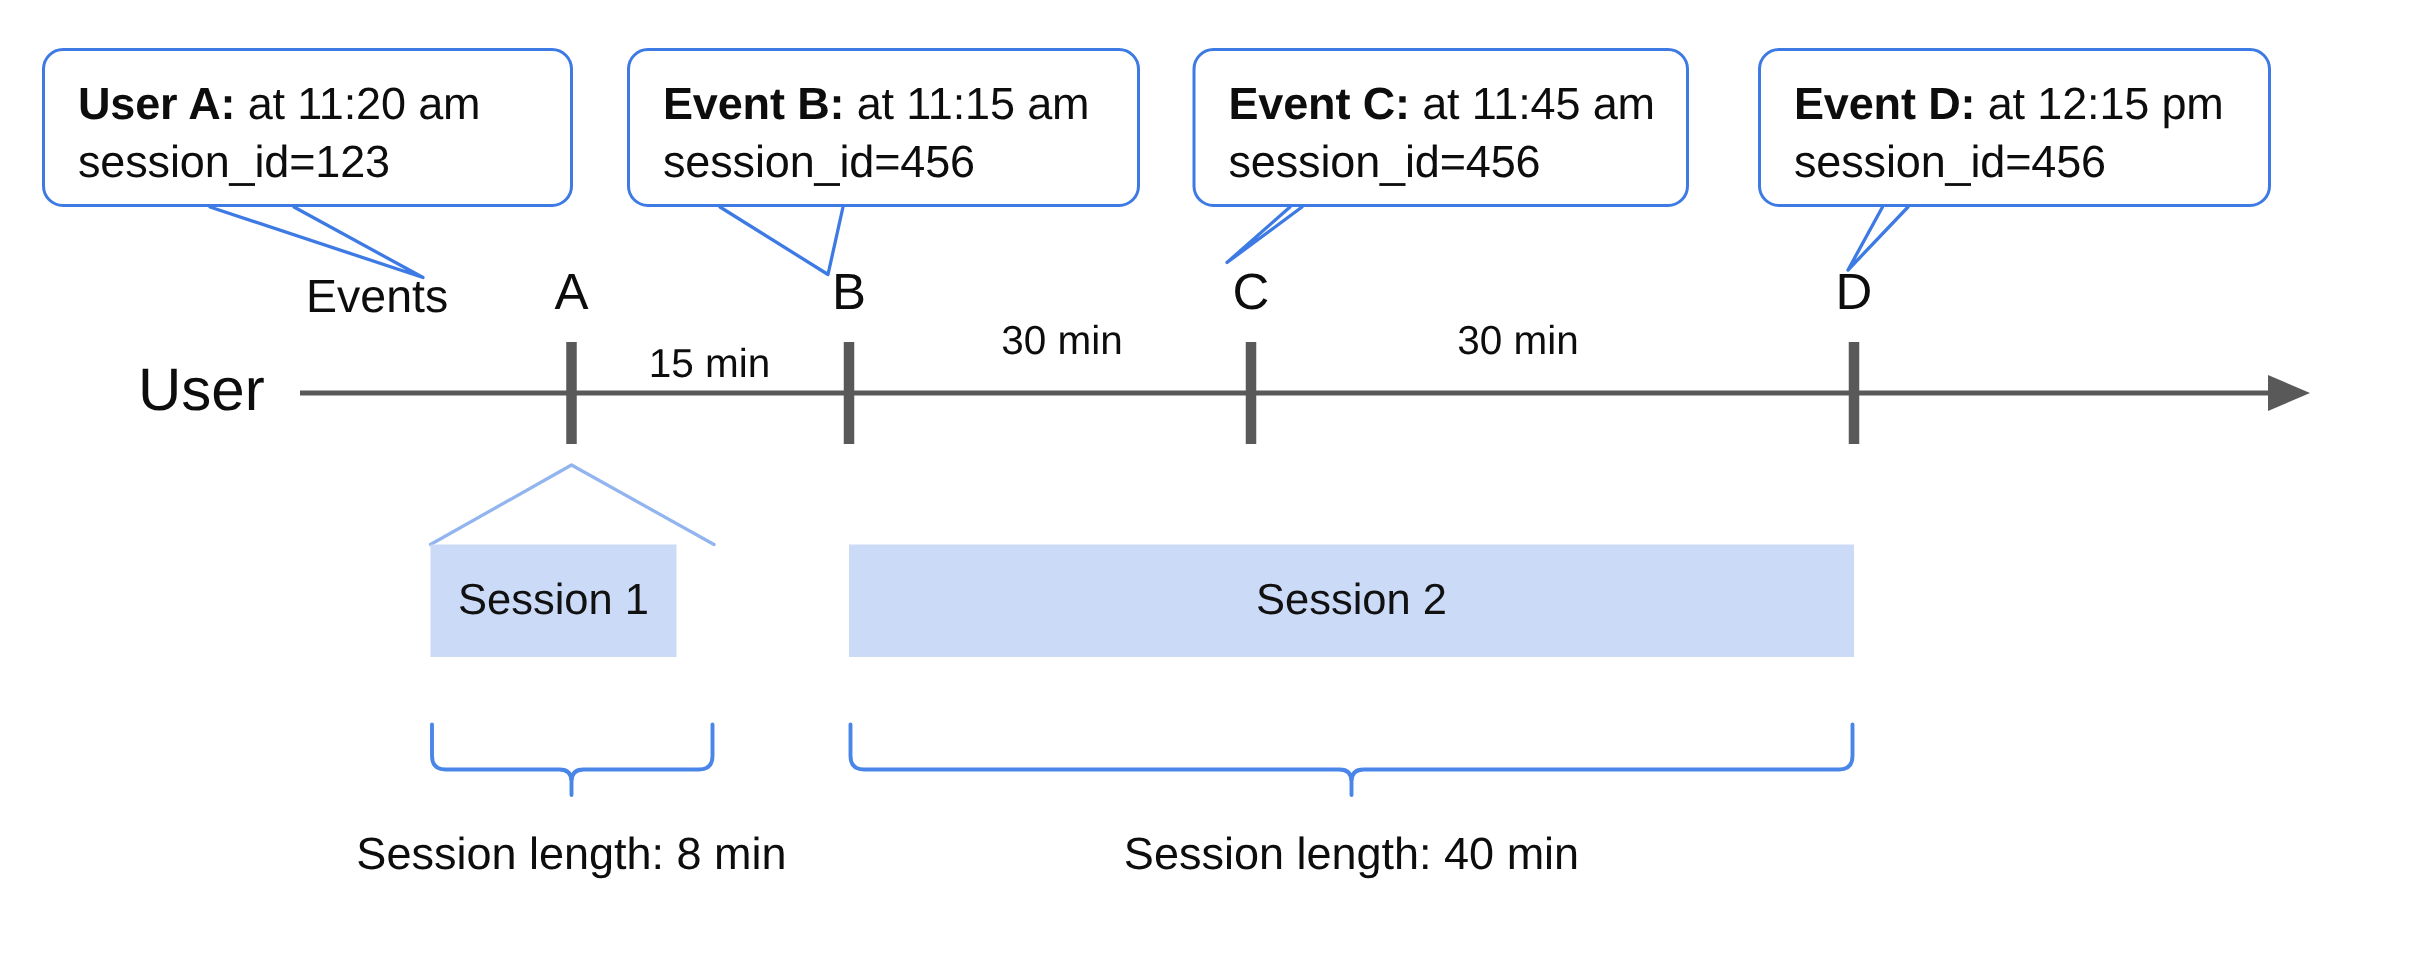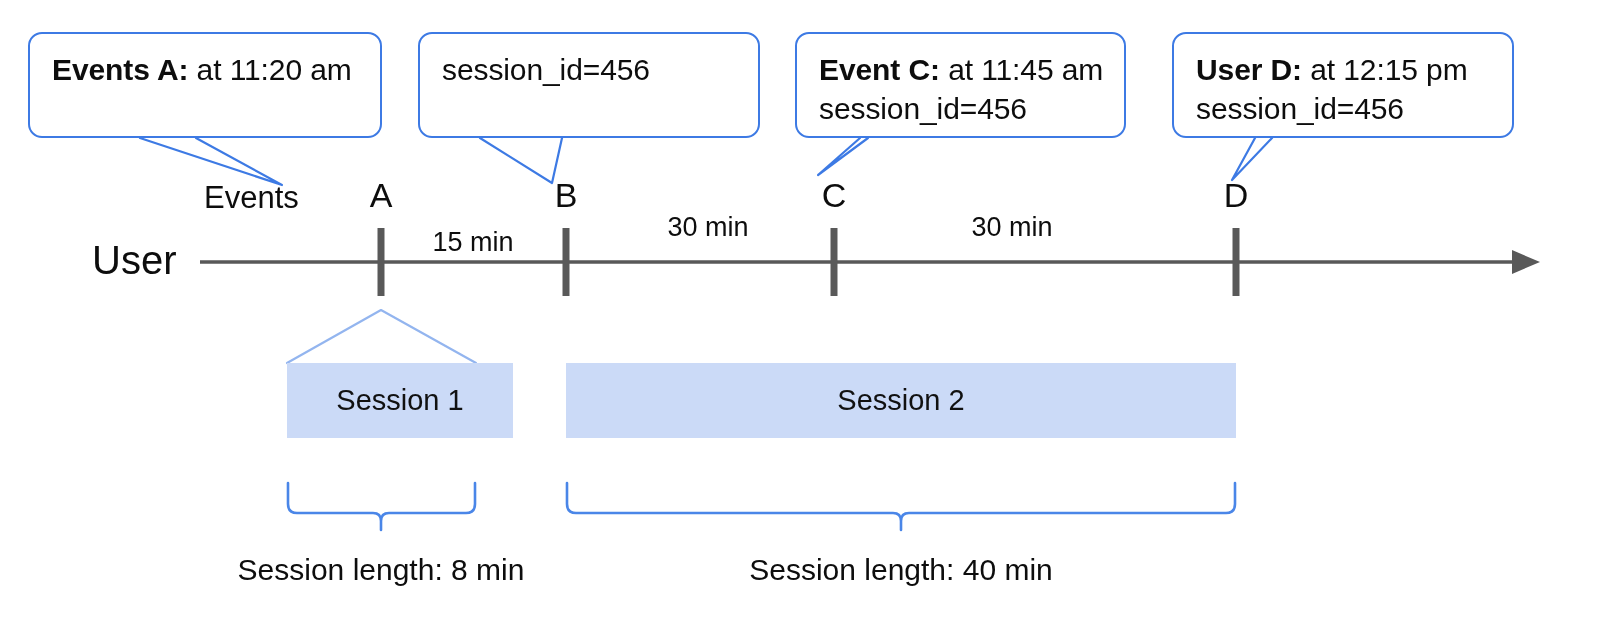--- a/index.html
+++ b/index.html
@@ -140,51 +140,53 @@
              Q 901 513 901 521
              L 901 530
              L 901 521
              Q 901 513 909 513
              L 1226 513
              Q 1235 513 1235 504
              L 1235 483" fill="none" stroke="#4a86e8" stroke-width="2.6" stroke-linecap="round" stroke-linejoin="round"></path>
   </svg>
 
   <div class="callout" style="left:28px; top:32px; width:354px; height:106px;">
-    <span class="line"><span class="evt-name">Events A:</span><span> at 11:20 am</span></span>
+    <span class="line"><span class="evt-name">User A:</span><span> at 11:20 am</span></span>
+    <span class="line">session_id=123</span>
   </div>
 
   <div class="callout" style="left:418px; top:32px; width:342px; height:106px;">
+    <span class="line"><span class="evt-name">Event B:</span><span> at 11:15 am</span></span>
     <span class="line">session_id=456</span>
   </div>
 
   <div class="callout" style="left:795px; top:32px; width:331px; height:106px;">
     <span class="line"><span class="evt-name">Event C:</span><span> at 11:45 am</span></span>
     <span class="line">session_id=456</span>
   </div>
 
   <div class="callout" style="left:1172px; top:32px; width:342px; height:106px;">
-    <span class="line"><span class="evt-name">User D:</span><span> at 12:15 pm</span></span>
+    <span class="line"><span class="evt-name">Event D:</span><span> at 12:15 pm</span></span>
     <span class="line">session_id=456</span>
   </div>
 
   <div class="lbl-events" style="left:172px; top:180px;">Events</div>
 
   <div class="lbl-user" style="left:92px; top:238px;">User</div>
 
   <div class="tick-letter" style="left:381px; top:176px;">A</div>
   <div class="tick-letter" style="left:566px; top:176px;">B</div>
   <div class="tick-letter" style="left:834px; top:176px;">C</div>
   <div class="tick-letter" style="left:1236px; top:176px;">D</div>
 
   <div class="gap-label" style="left:473px; top:227px;">15 min</div>
   <div class="gap-label" style="left:708px; top:212px;">30 min</div>
   <div class="gap-label" style="left:1012px; top:212px;">30 min</div>
 
-  <div class="session-bar" style="left:287px; top:363px; width:226px; height:75px;">
+  <div class="session-bar" style="left:287px; top:363px; width:164px; height:75px;">
     <span>Session 1</span>
   </div>
 
   <div class="session-bar" style="left:566px; top:363px; width:670px; height:75px;">
     <span>Session 2</span>
   </div>
 
   <div class="len-label" style="left:381px; top:553px;">Session length: 8 min</div>
   <div class="len-label" style="left:901px; top:553px;">Session length: 40 min</div>
 

